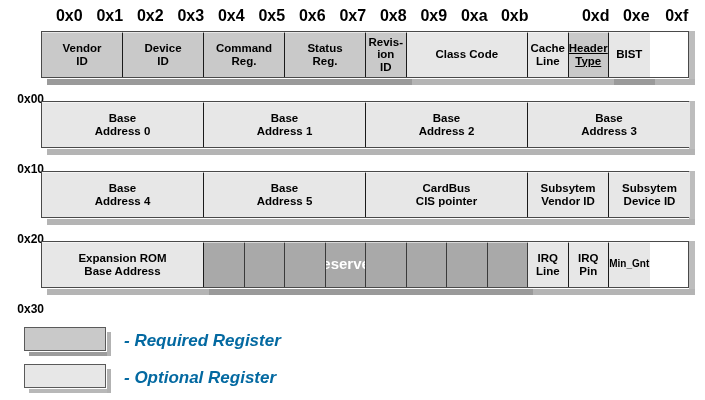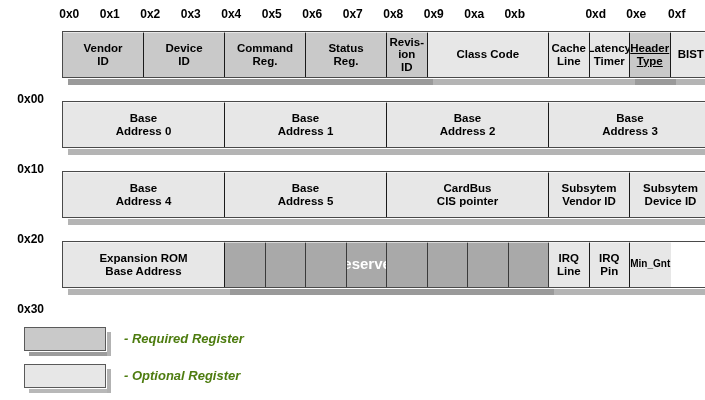--- a/index.html
+++ b/index.html
@@ -10,38 +10,38 @@
     color:#000;
     overflow:hidden;
     position:relative;
   }
   #diagram{position:absolute;left:0;top:0;width:705px;height:400px;}
 
   
   .colhdr{position:absolute;left:49px;top:7px;width:648px;height:18px;}
   .colhdr .tick{
     position:absolute;top:0;
-    font-size:12px;font-weight:700;
+    font-size:16px;font-weight:700;
     letter-spacing:0px;
     text-align:center;
     color:#000;
     white-space:nowrap;
   }
 
   
   .rowlabel{
     position:absolute;
     font-size:12px;font-weight:700;
     color:#000;white-space:nowrap;
     text-align:right;
     margin-top:45px;
   }
 
   
-  .row{position:absolute;left:62px;width:594px;}
+  .row{position:absolute;left:41px;width:594px;}
   .bar{
     position:absolute;left:0;top:0;
     height:47px;width:648px;
     box-sizing:border-box;
     display:flex;
   }
   
   .shadow-b{
     position:absolute;left:6px;height:6px;
     background:#9a9a9a;
@@ -90,24 +90,24 @@
     box-sizing:border-box;
   }
   .swatch .sh-b{position:absolute;left:4px;top:24px;width:82px;height:4px;background:#9c9c9c;}
   .swatch .sh-r{position:absolute;left:82px;top:4px;width:4px;height:24px;background:#b2b2b2;}
   .swatch.req{background:#c9c9c9;}
   .swatch.req .sh-b{background:#9c9c9c;}
   .swatch.opt{background:#e7e7e7;}
   .swatch.opt .sh-b{background:#b8b8b8;}
   .legend-text{
     position:absolute;
-    font-size:13px;
+    font-size:17px;
     font-style:italic;
     font-weight:700;
-    color:#4d7c0f;
+    color:#0369a1;
     white-space:nowrap;
     text-align:right;
   }
 </style>
 </head>
 <body>
 
 <div id="diagram">
 
   <div class="colhdr">
@@ -158,23 +158,20 @@
           </div>
           <div class="cell req" style="flex: 0 0 40.5px;">
             <span class="lbl">Revis-<br>ion<br>ID</span>
           </div>
           <div class="cell opt" style="flex: 0 0 121.5px;">
             <span class="lbl">Class Code</span>
           </div>
           <div class="cell opt" style="flex: 0 0 40.5px;">
             <span class="lbl">Cache<br>Line</span>
           </div>
-          <div class="cell opt" style="flex: 0 0 40.5px;">
-            <span class="lbl">Latency<br>Timer</span>
-          </div>
           <div class="cell req" style="flex: 0 0 40.5px; text-decoration: underline;">
             <span class="lbl">Header<br>Type</span>
           </div>
           <div class="cell opt" style="flex: 0 0 40.5px;">
             <span class="lbl">BIST</span>
           </div>
         </div>
       </div>
       <div class="rowlabel" style="left: 4px; top: 116.5px; width: 40px;">0x10</div>
       <div class="row" style="top: 101px; height: 55px;">

